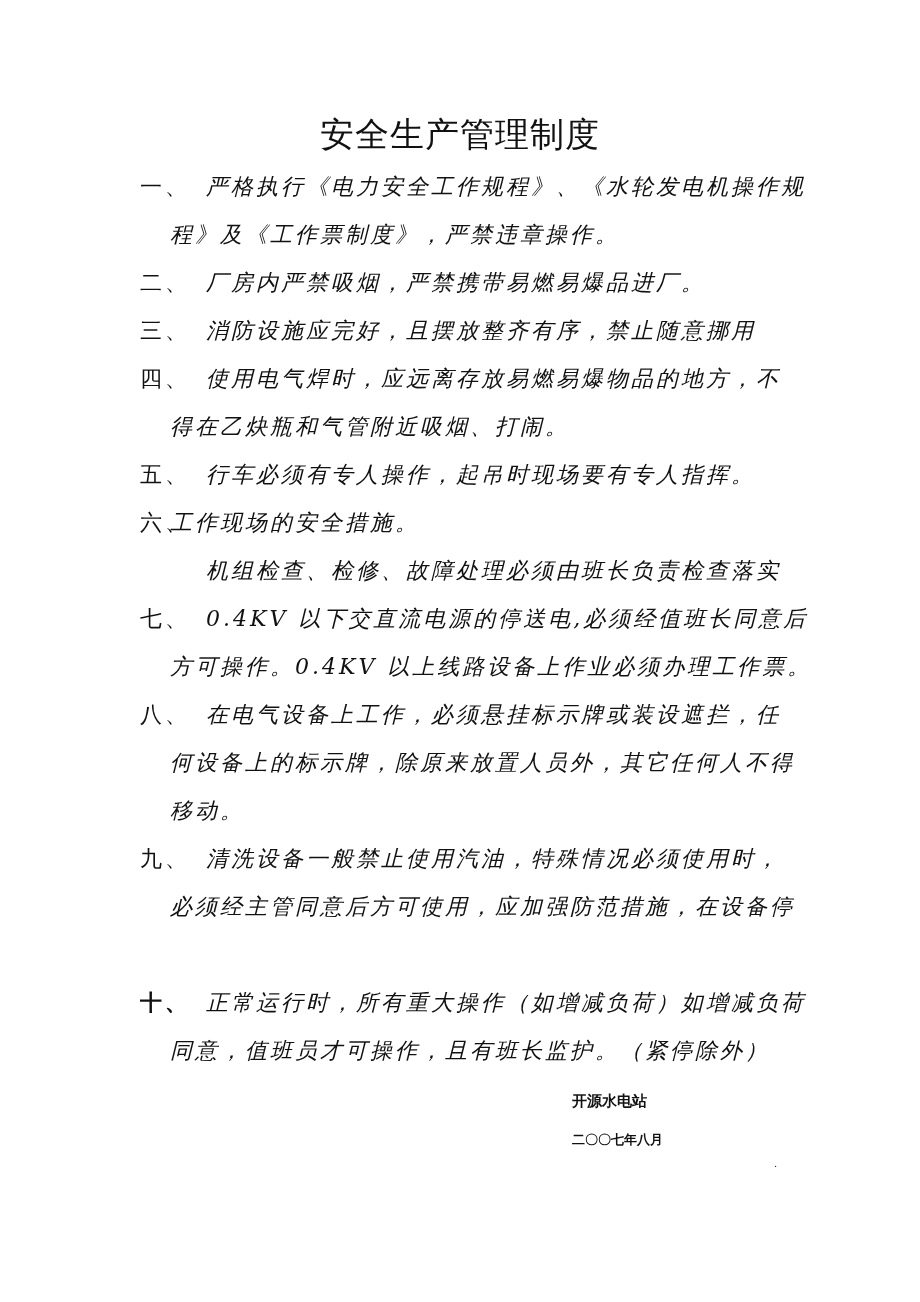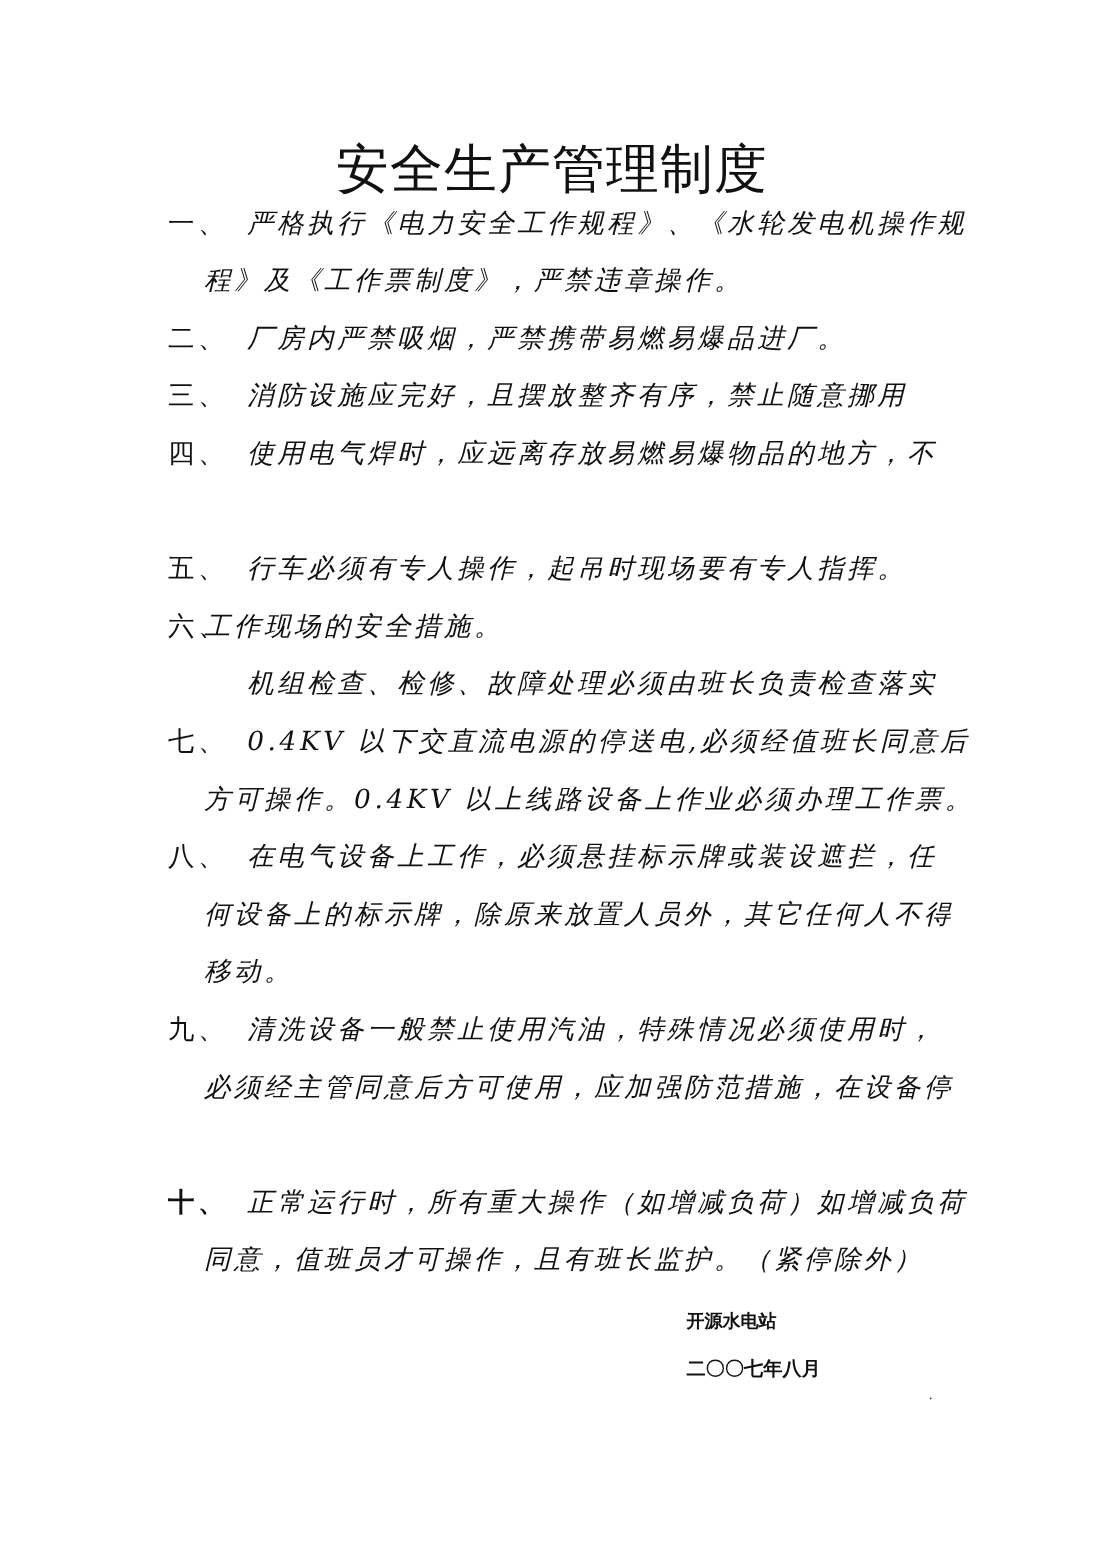--- a/index.html
+++ b/index.html
@@ -1,28 +1,28 @@
 <!DOCTYPE html>
 <html><head>
 <meta charset="utf-8">
 <style>
   html, body { margin:0; padding:0; background:#ffffff; }
   body { width:920px; height:1302px; position:relative; overflow:hidden;
          font-family:"DejaVu Serif", serif; color:#111; }
   .title { position:absolute; top:112px; left:0; width:920px; text-align:center;
-           font-family:"DejaVu Sans", sans-serif; font-size:44px; font-weight:normal; letter-spacing:1px; }
+           font-family:"DejaVu Sans", sans-serif; font-size:34px; font-weight:normal; letter-spacing:1px; }
   .item { position:absolute; left:140px; width:660px; font-size:22px; letter-spacing:3px; line-height:48px; }
   .num { position:absolute; left:0; top:0; width:62px; }
   .num.bold { font-weight:bold; font-family:"DejaVu Sans", sans-serif; }
   .line { display:block; white-space:nowrap;font-style:italic; }
   .line.first { padding-left:66px; }
   .line.cont { padding-left:30px; }
   .sign { position:absolute; left:572px; font-family:"DejaVu Sans", sans-serif; font-weight:bold; }
   .org { top:1092px; font-size:15px; }
-  .date { top:1131px; font-size:16px; }
+  .date { top:1131px; font-size:13px; }
   .dot { position:absolute; left:774px; top:1158px; font-size:10px; }
 </style>
 </head>
 <body>
 
 <div>
   <div class="title">安全生产管理制度</div>
 
   <div class="item" style="top:163px;">
     <span class="num">一、</span>
@@ -36,20 +36,21 @@
   </div>
 
   <div class="item" style="top:307px;">
     <span class="num">三、</span>
     <span class="line first">消防设施应完好，且摆放整齐有序，禁止随意挪用</span>
   </div>
 
   <div class="item" style="top:355px;">
     <span class="num">四、</span>
     <span class="line first">使用电气焊时，应远离存放易燃易爆物品的地方，不</span>
+    <span class="line cont">得在乙炔瓶和气管附近吸烟、打闹。</span>
   </div>
 
   <div class="item" style="top:451px;">
     <span class="num">五、</span>
     <span class="line first">行车必须有专人操作，起吊时现场要有专人指挥。</span>
   </div>
 
   <div class="item" style="top:499px;">
     <span class="num">六、</span>
     <span class="line cont">工作现场的安全措施。</span>

